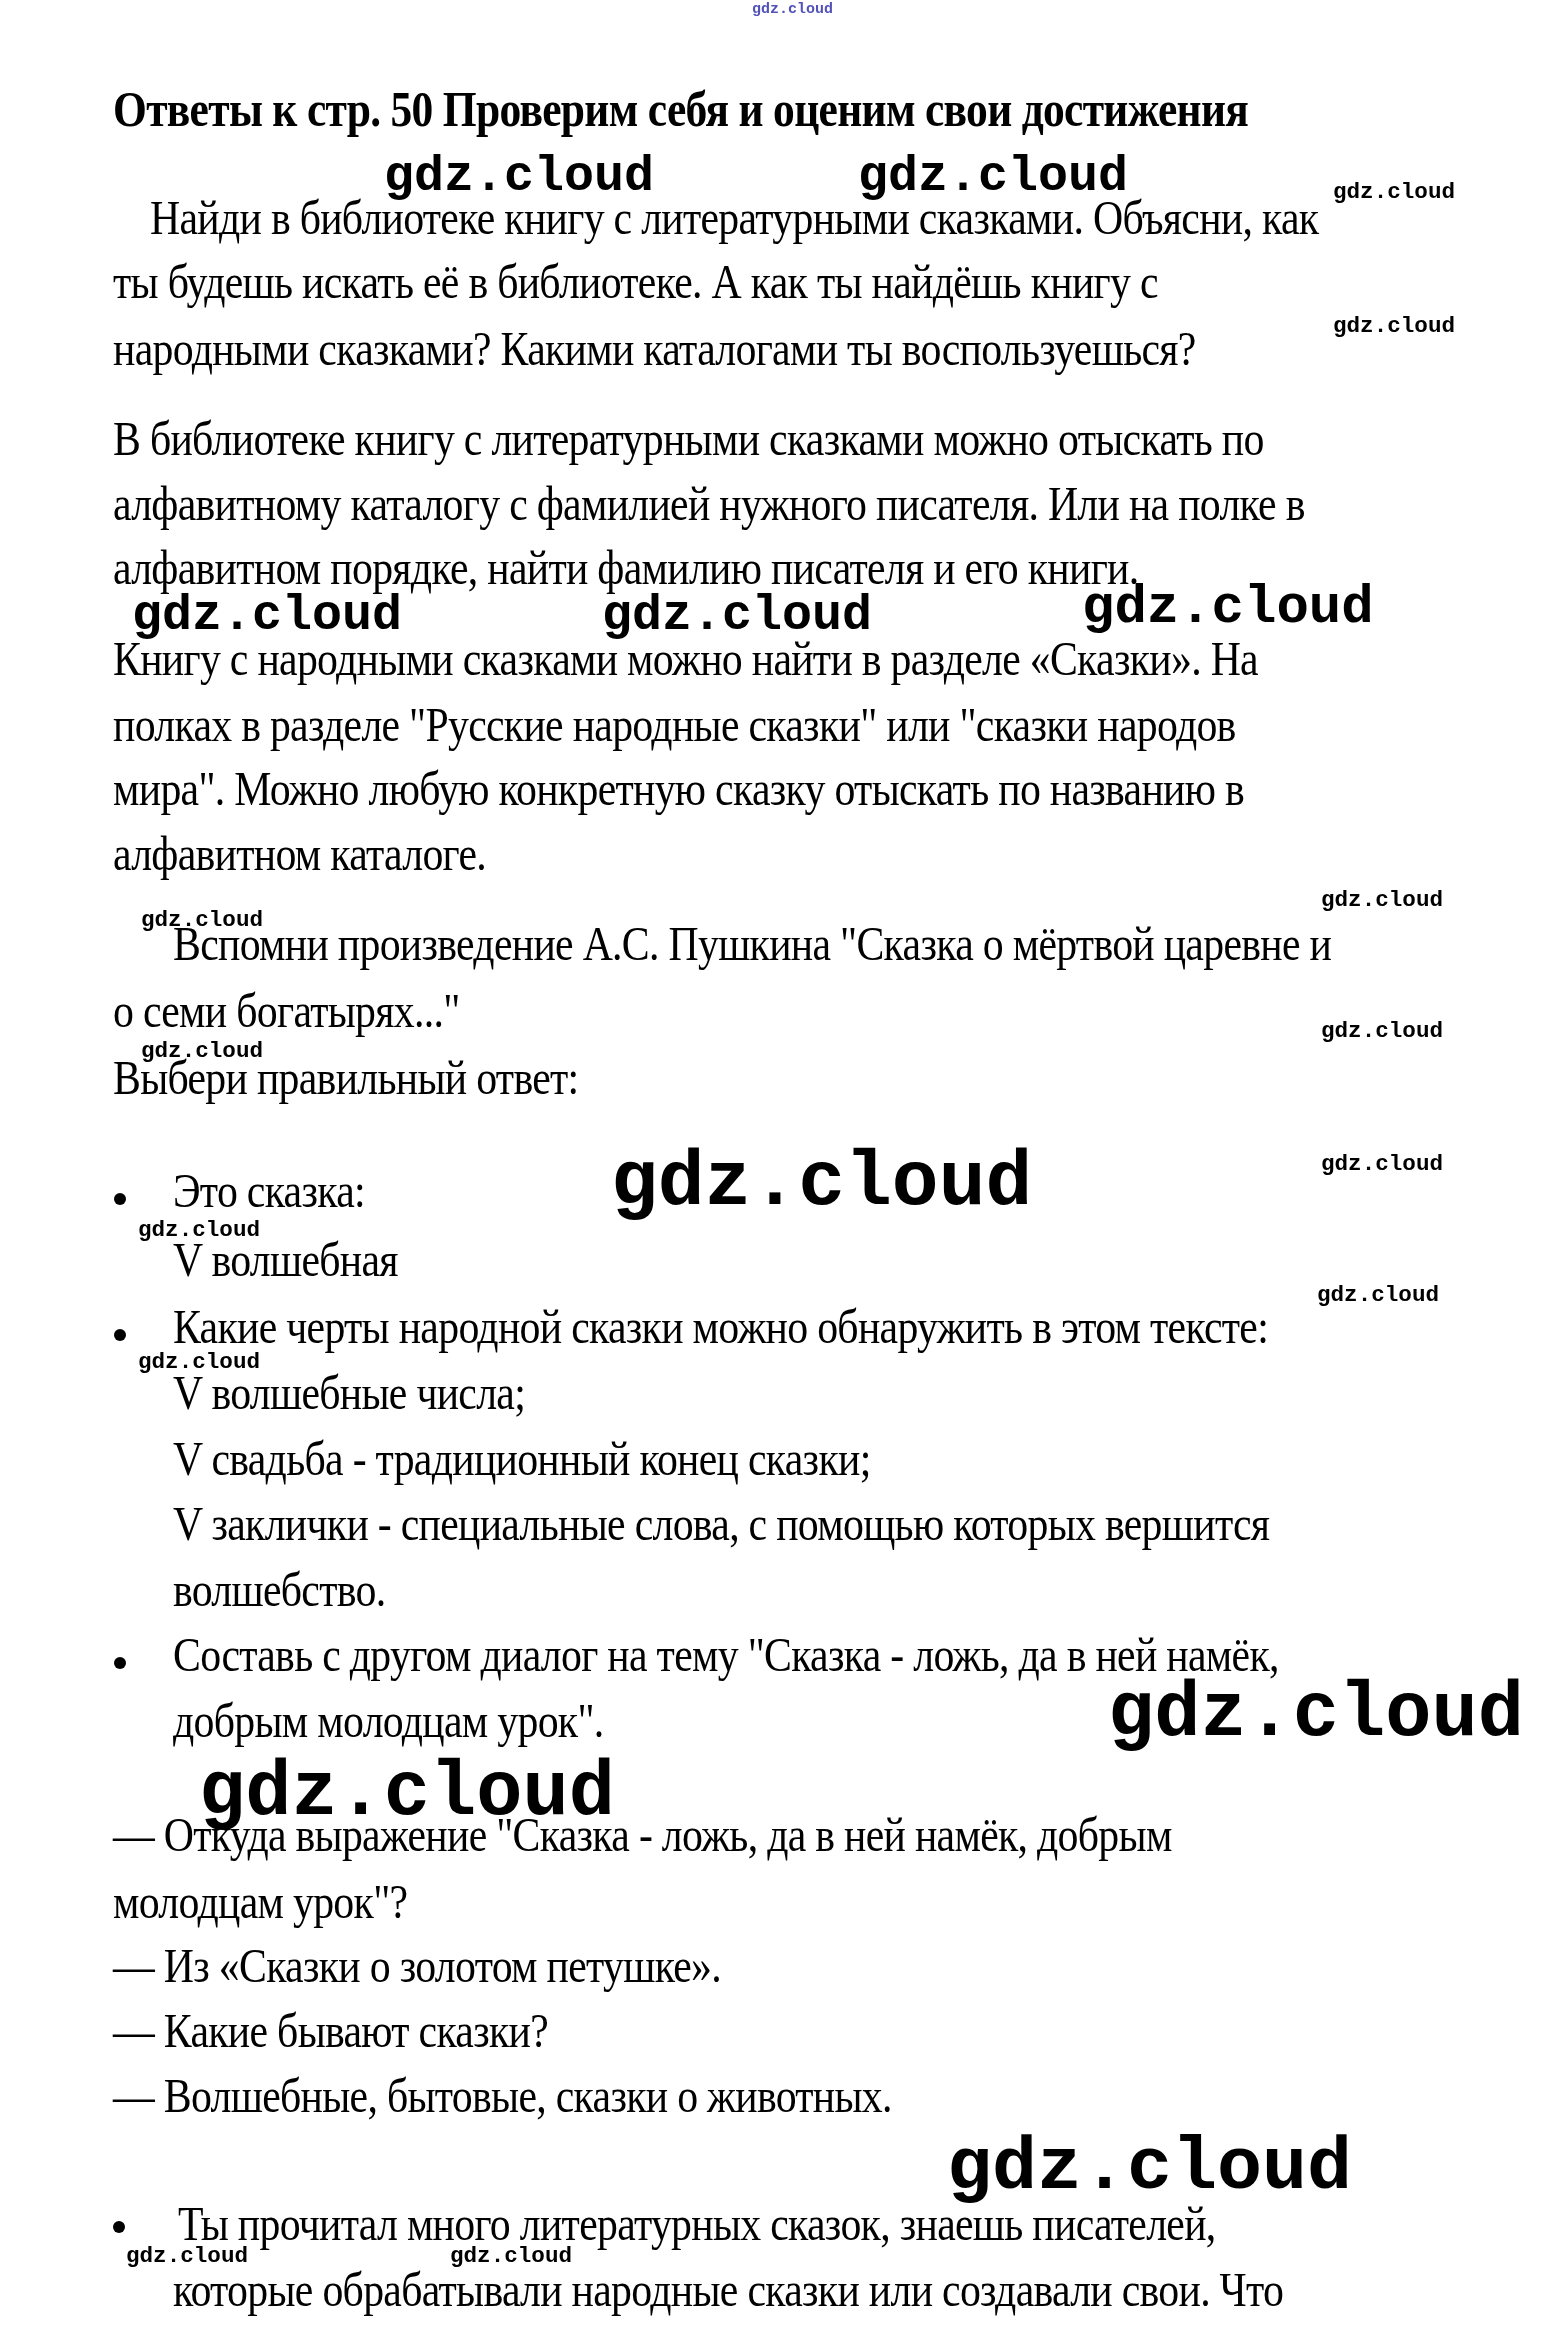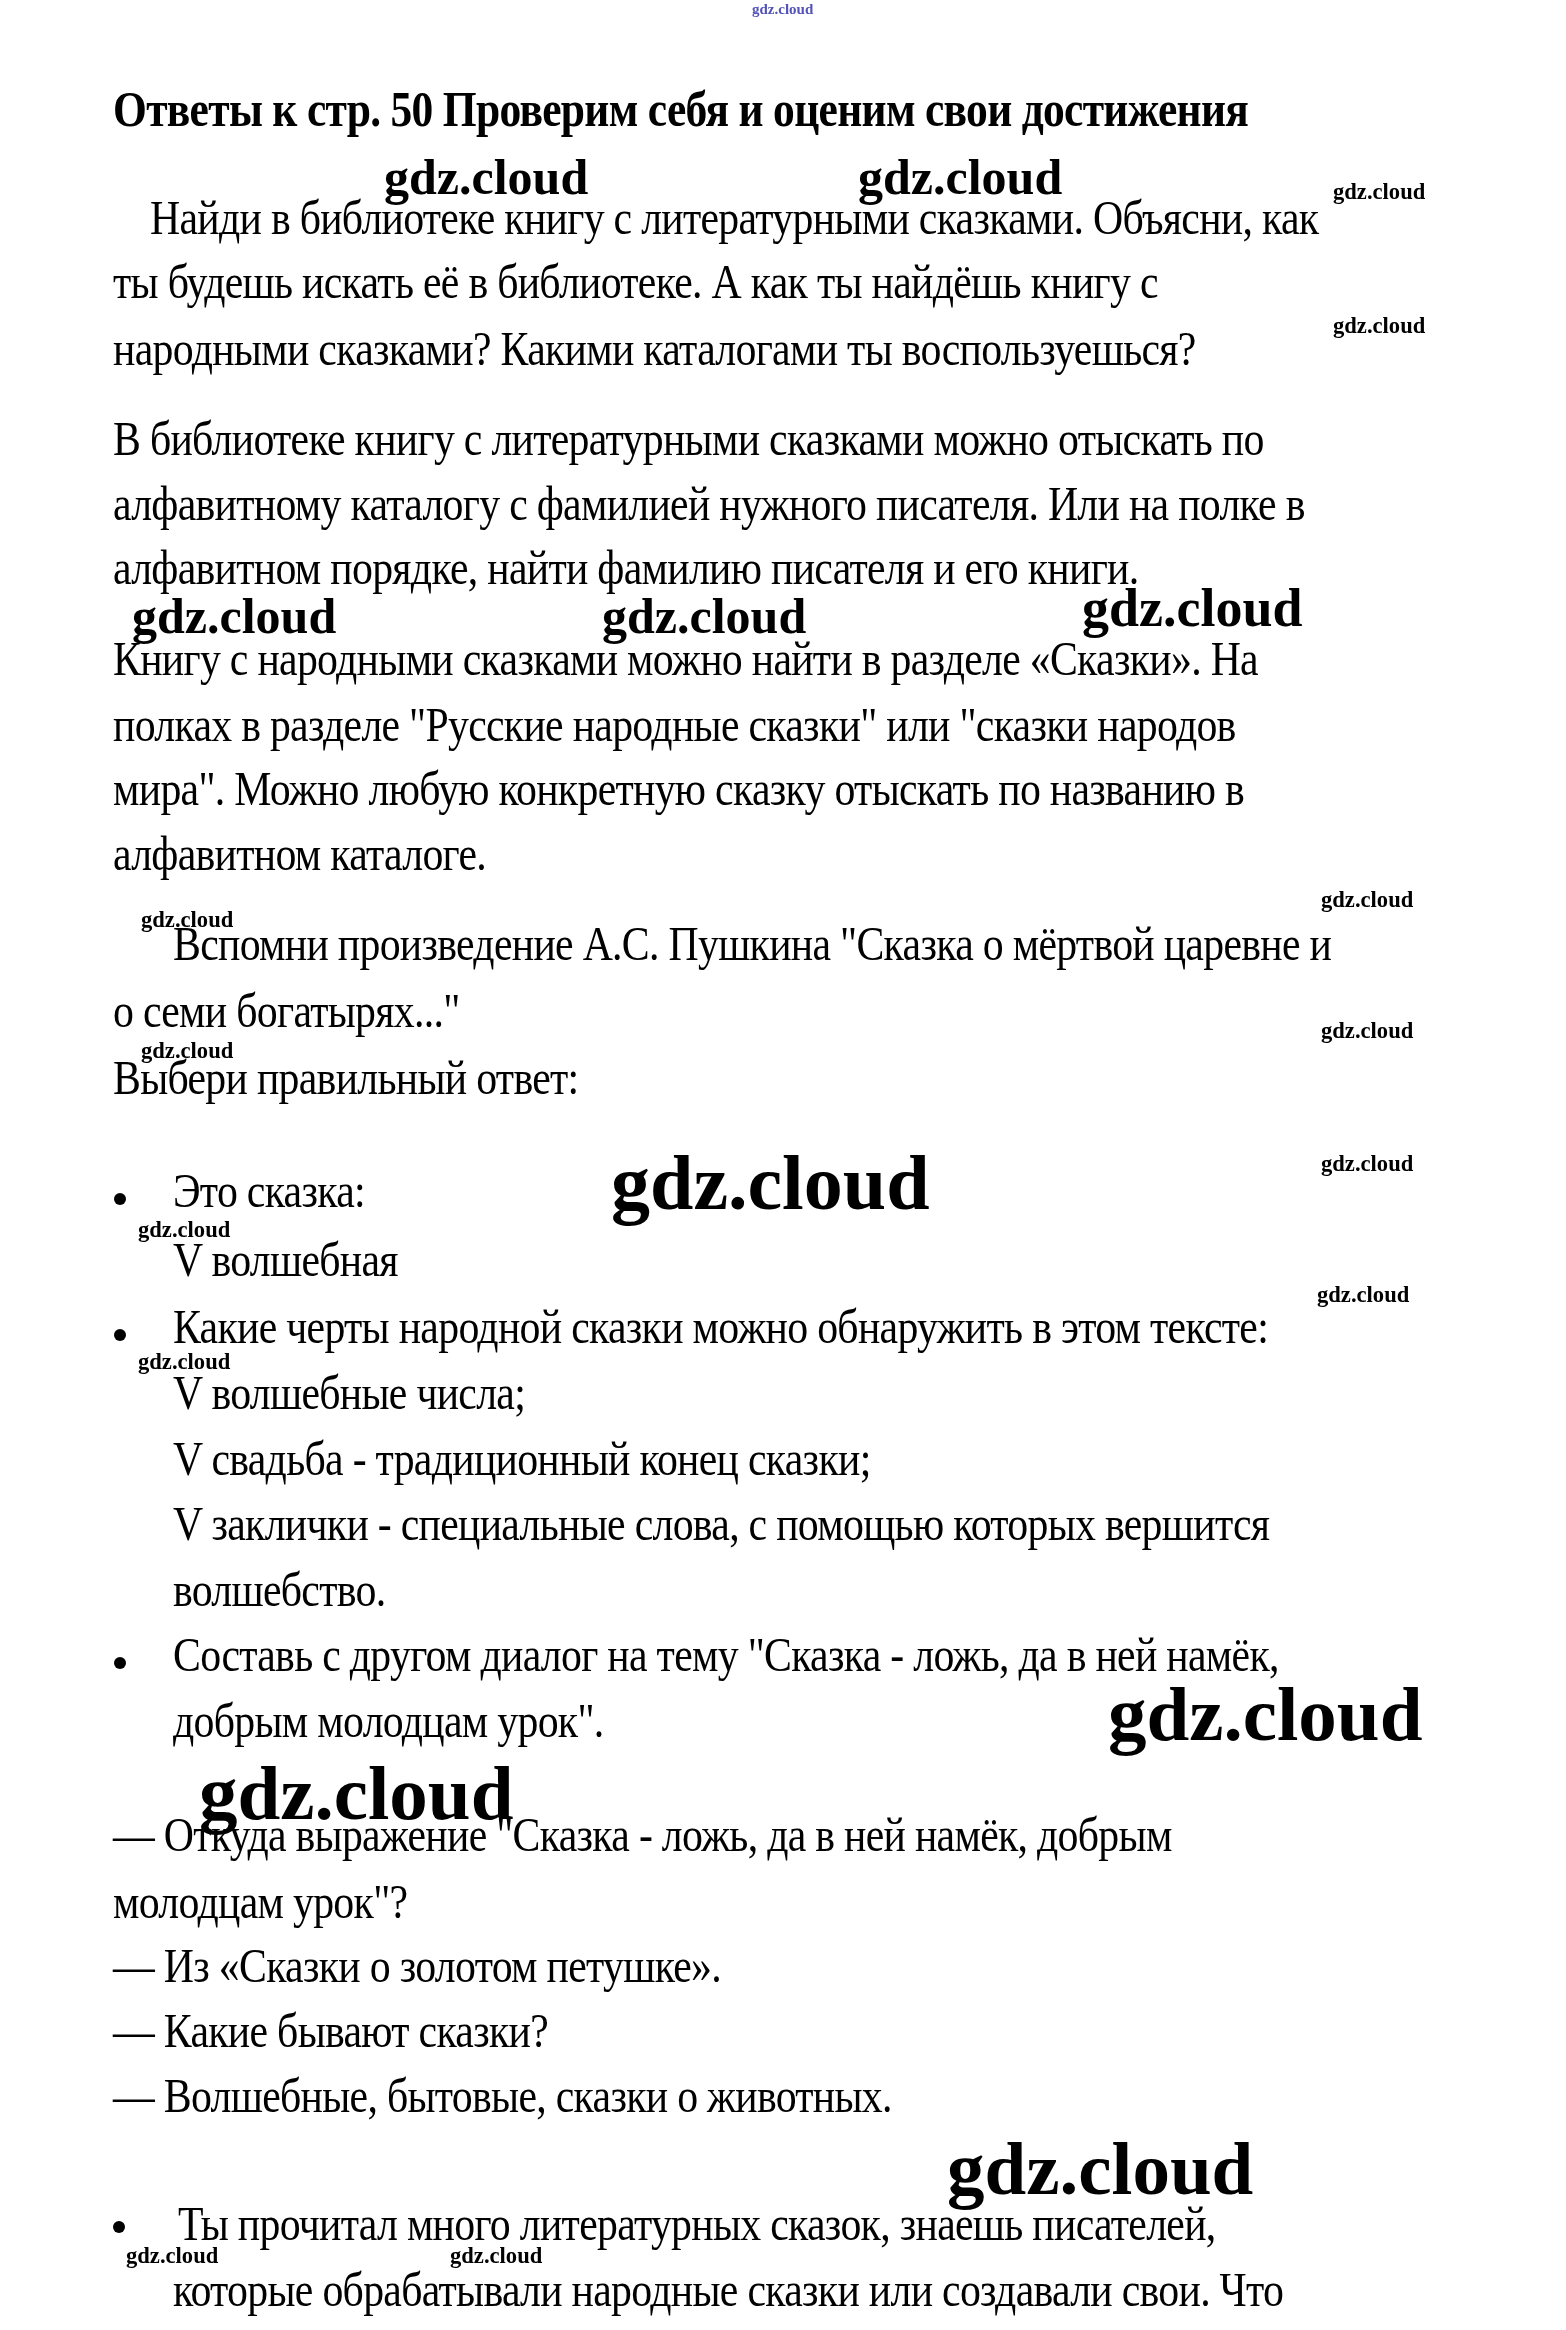--- a/index.html
+++ b/index.html
@@ -32,21 +32,21 @@
   .dot {
     position: absolute;
     width: 12px;
     height: 12px;
     border-radius: 50%;
     background: #000000;
   }
   .wm {
     position: absolute;
     white-space: nowrap;
-    font-family: Liberation Serif, serif;
+    font-family: Liberation Mono, monospace;
     font-weight: 600;
     line-height: 1;
     color: #000000;
   }
   .wm.tiny {
     font-weight: 700;
     opacity: 0.9;
   }
 </style>
 </head>

